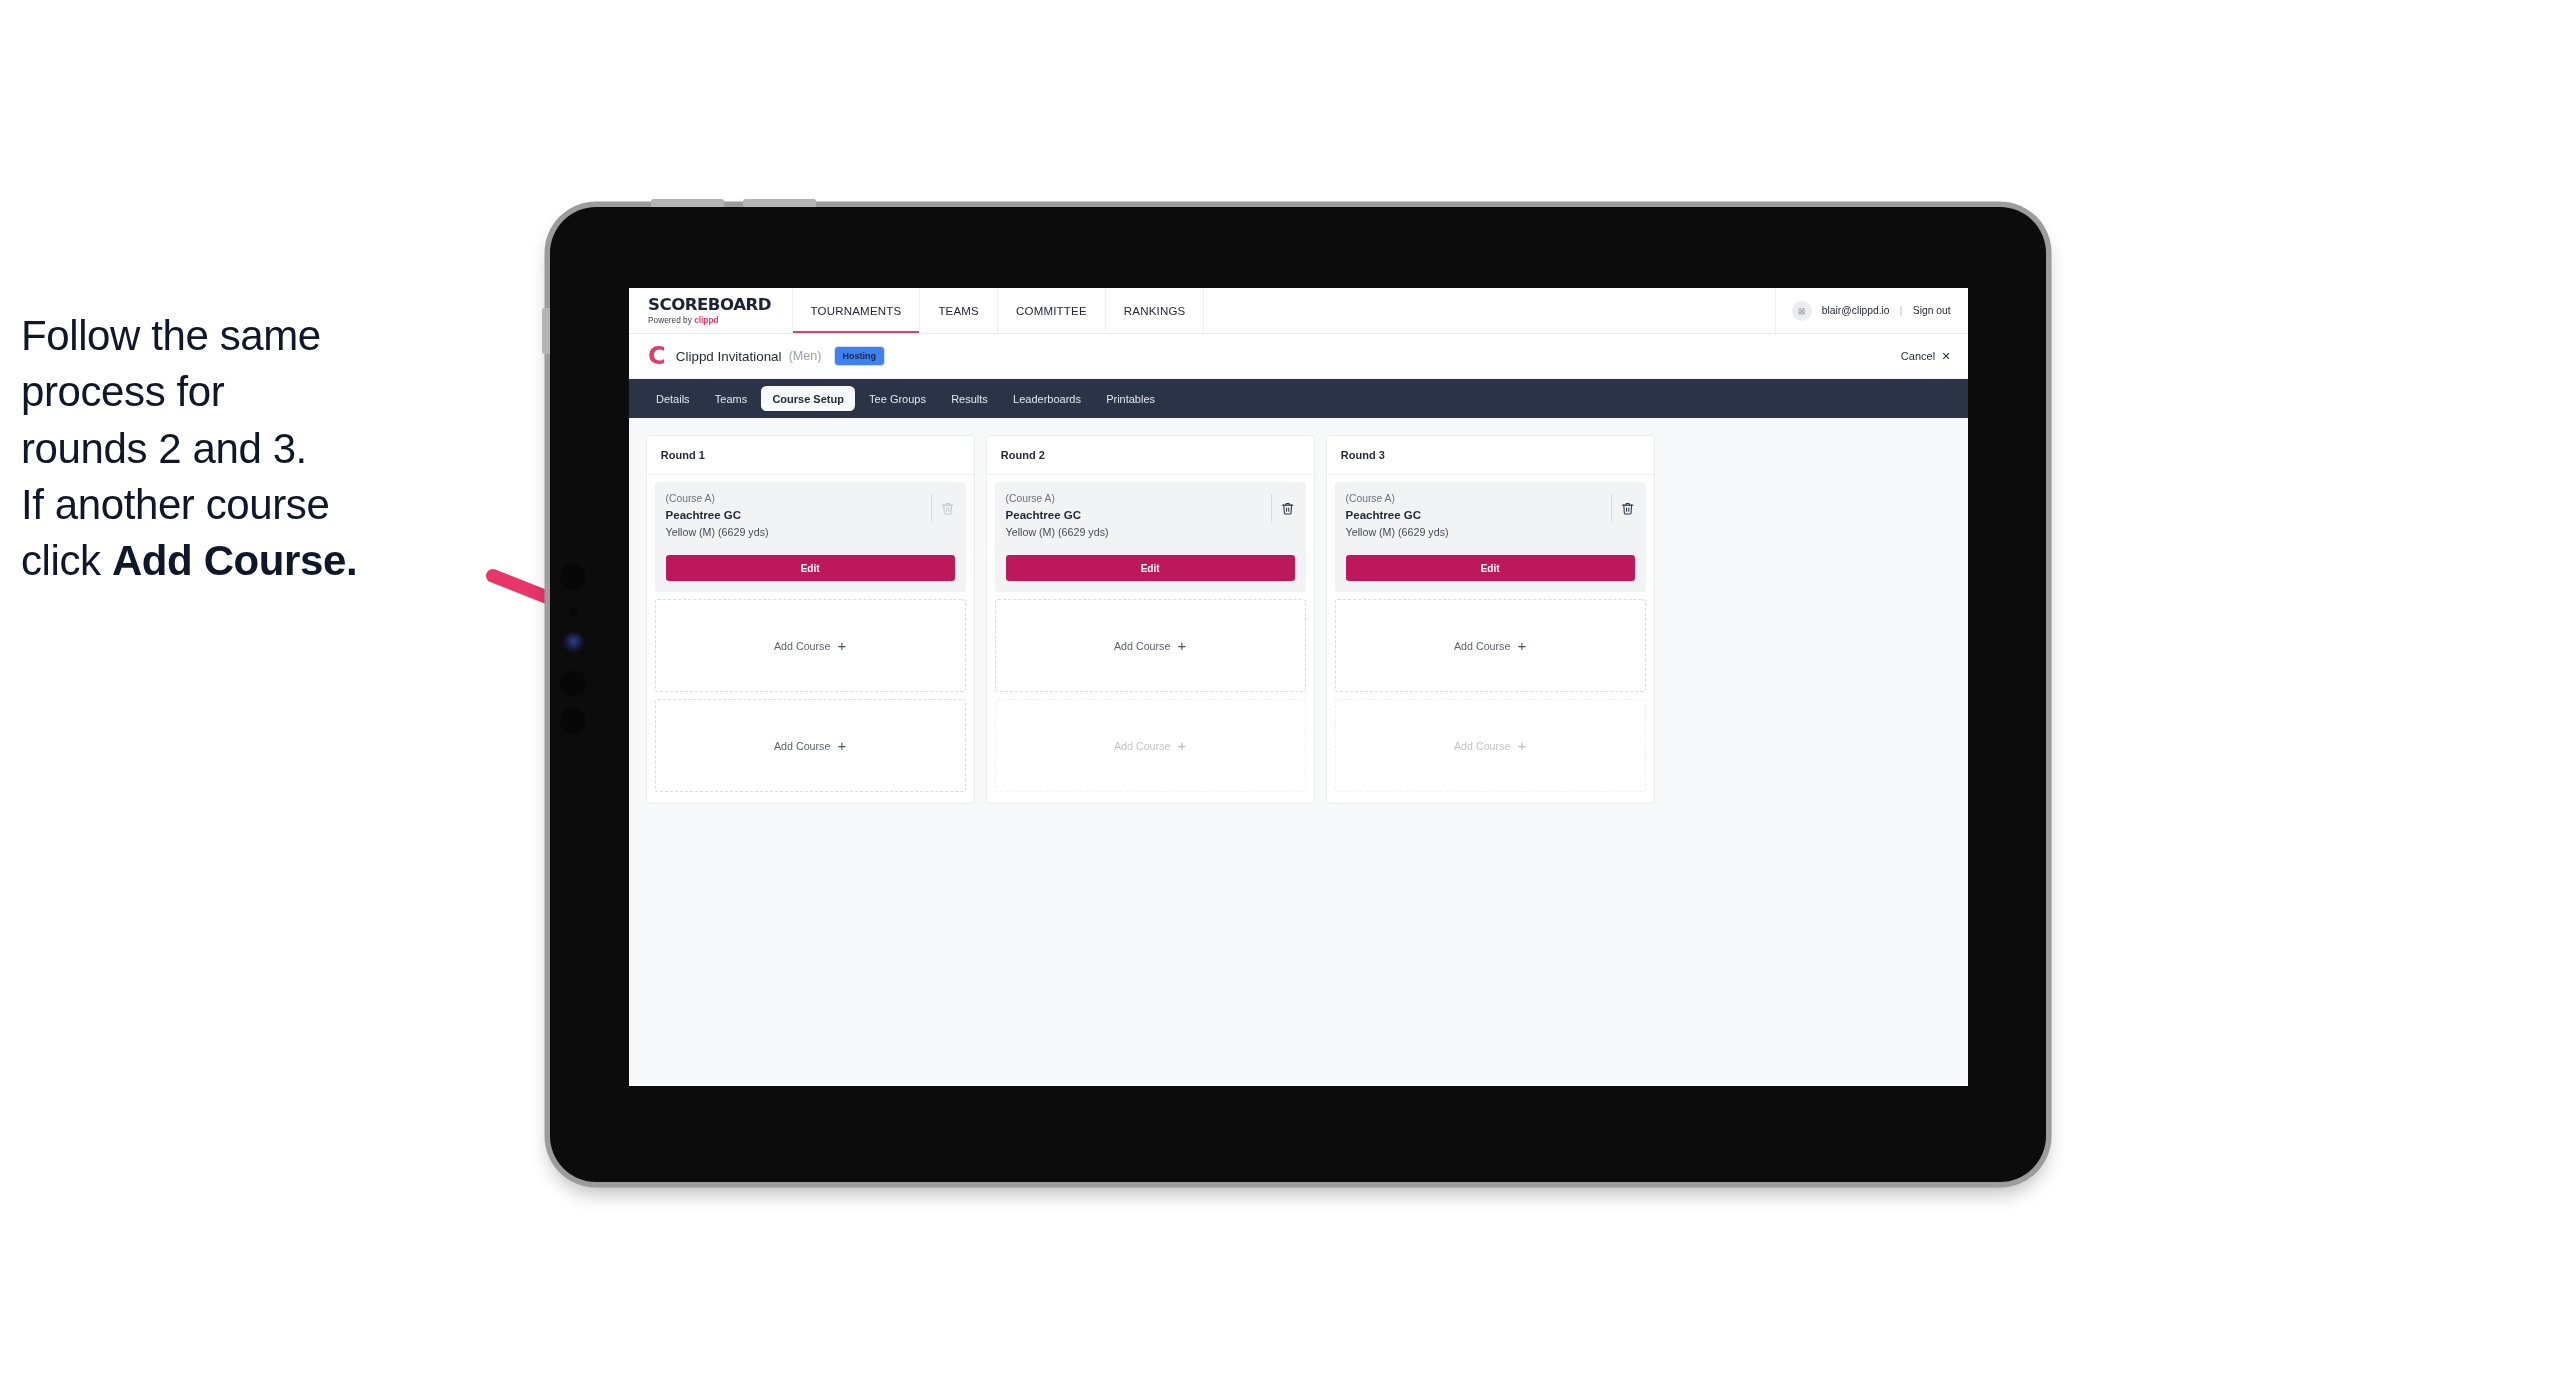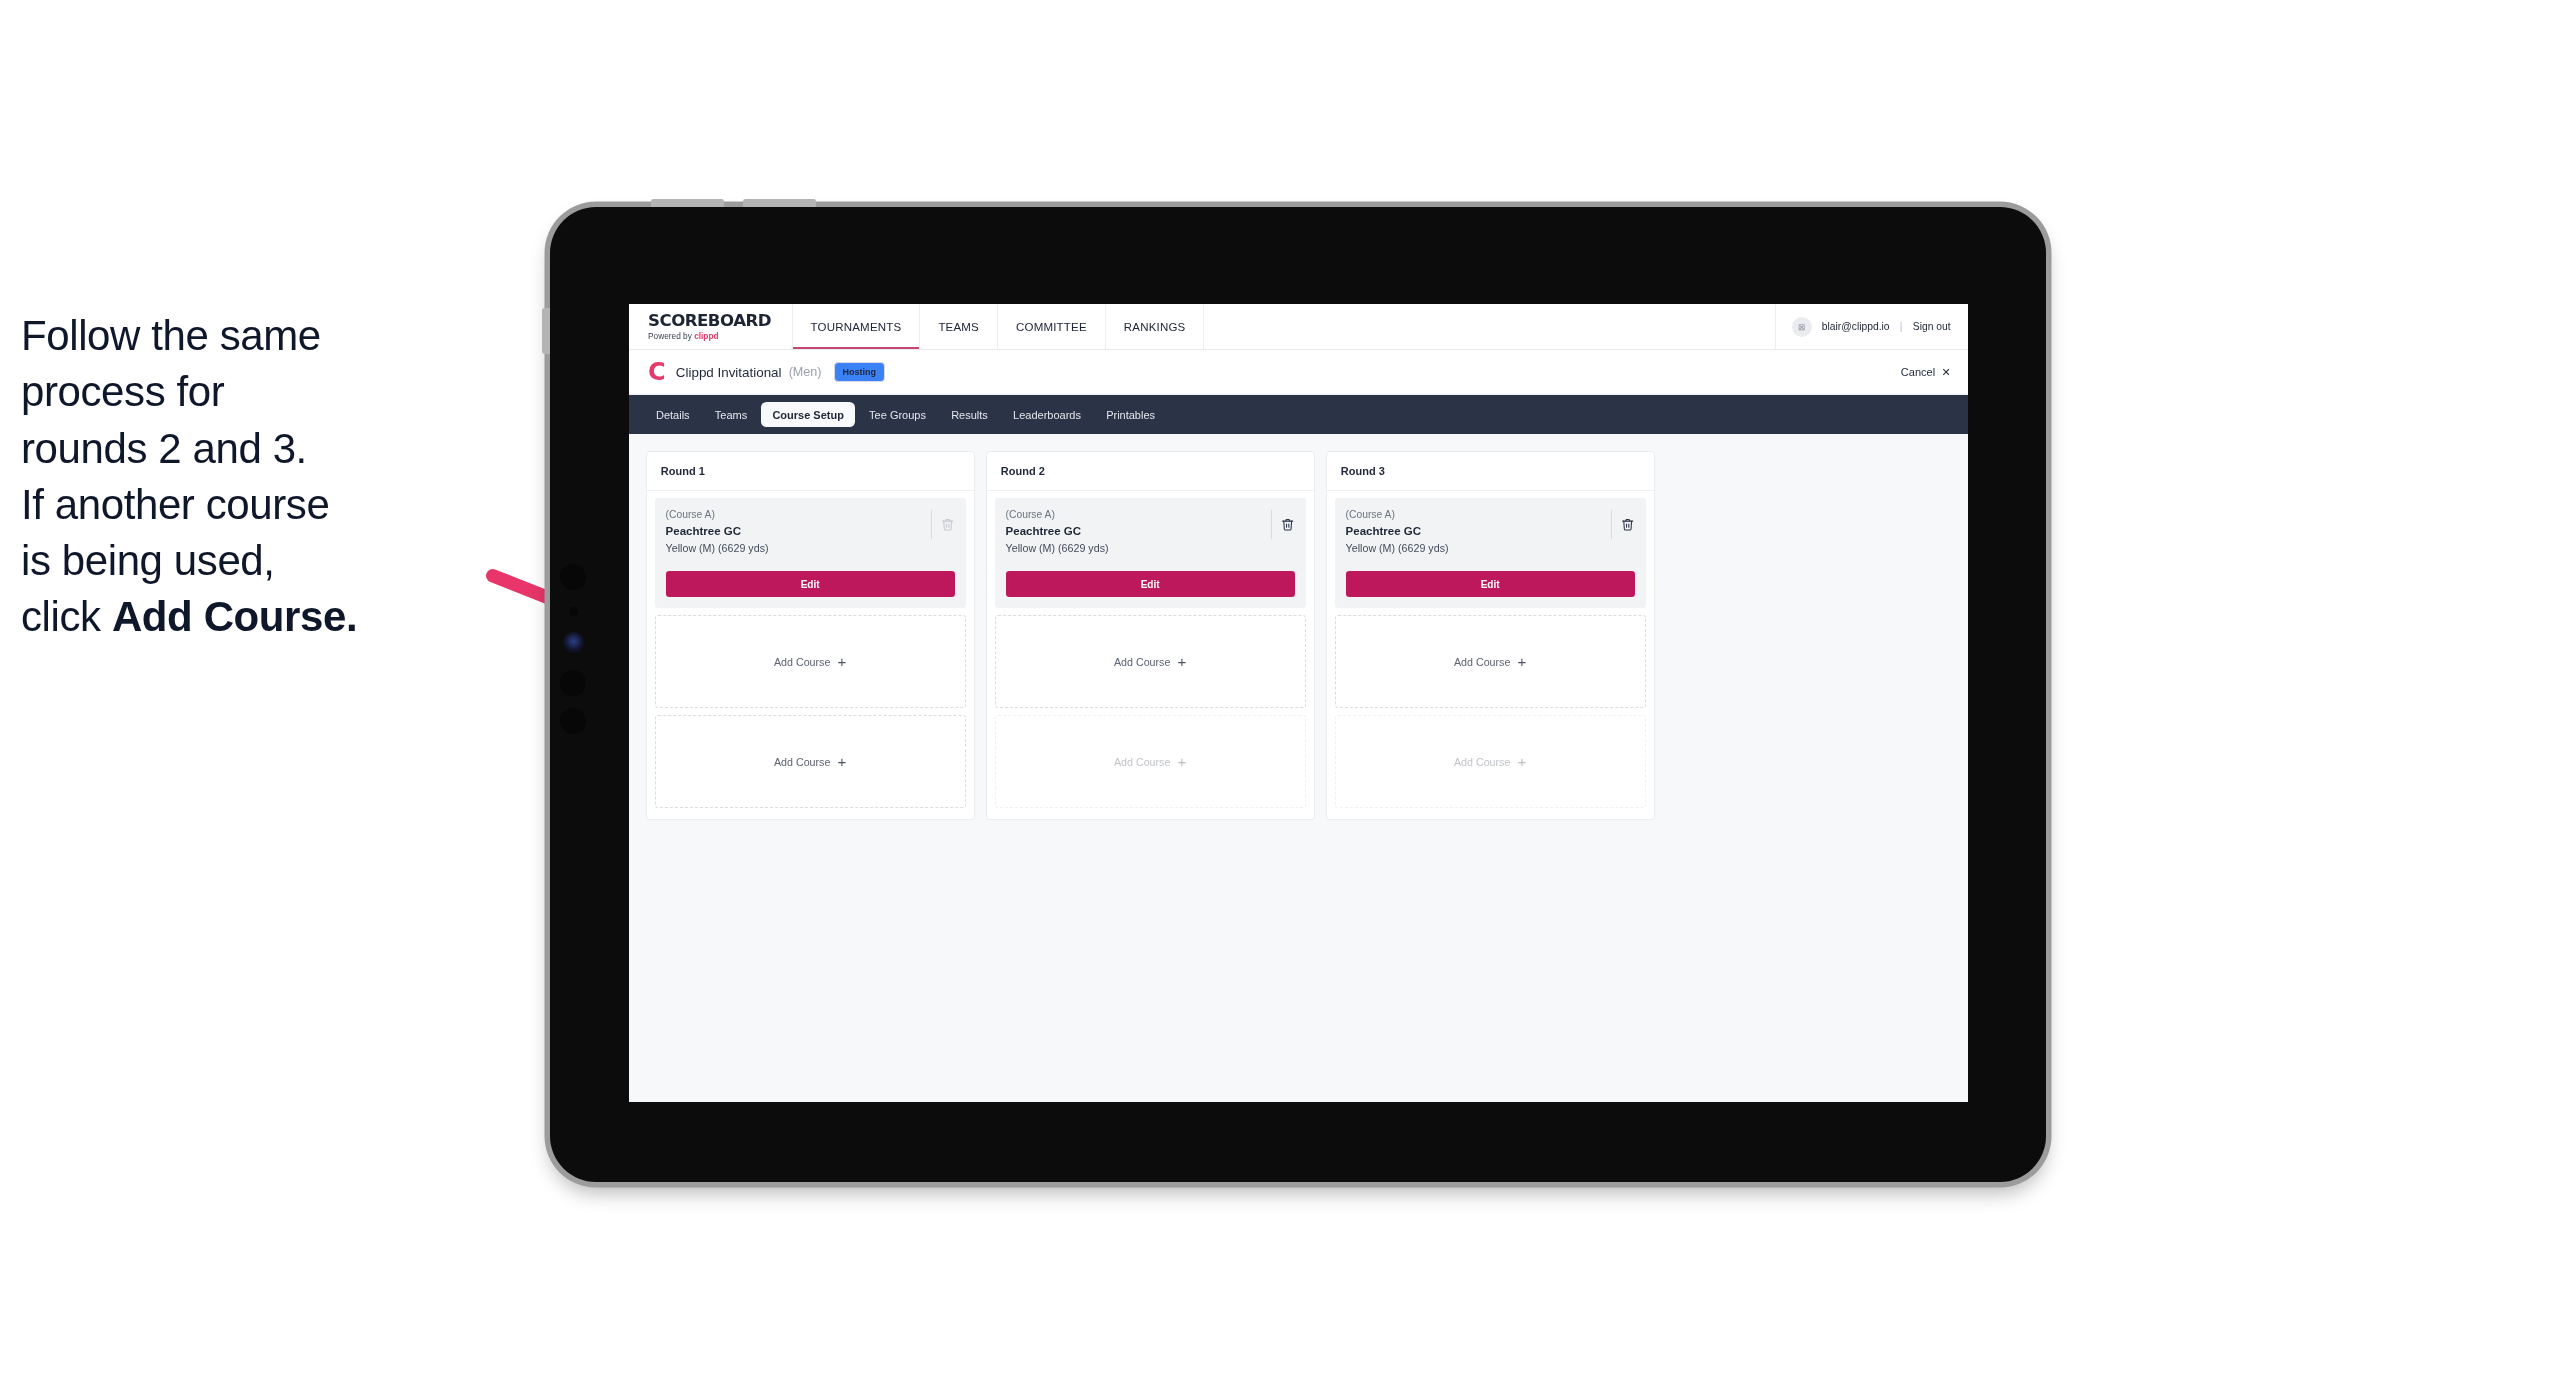--- a/index.html
+++ b/index.html
@@ -49,21 +49,21 @@
   .sensor { position: absolute; border-radius: 50%; background: #070707; }
   .sensor.cam   { left: 10.3px; top: 357px;  width: 26px; height: 26px; }
   .sensor.dot   { left: 19px; top: 400px;  width: 8.7px; height: 8.7px; }
   .sensor.blue  { left: 12.6px; top: 425px;  width: 21.3px; height: 21.3px; background: radial-gradient(circle at 50% 45%, #2b3f86 0%, #11142a 55%, #070707 100%); }
   .sensor.mic1  { left: 10.3px; top: 463px;  width: 26px; height: 26px; }
   .sensor.mic2  { left: 10.3px; top: 501px;  width: 26px; height: 26px; }
 
   
   .screen {
     position: absolute;
-    left: 79px; top: 97px;
+    left: 79px; top: 81px;
     width: 1339px; height: 798px;
     background: #f7f8fa;
     overflow: hidden;
   }
 
   
   .topbar {
     height: 46px; background: #ffffff;
     display: flex; align-items: stretch;
     border-bottom: 0.8px solid #e7e9ec;
@@ -208,21 +208,20 @@
 </head>
 <body>
 
 <div id="root">
 
   <div class="annotation">
     <div>Follow the same</div>
     <div>process for</div>
     <div>rounds 2 and 3.</div>
     <div>If another course</div>
-    <div>is being used,</div>
     <div><span>click </span><span class="bold">Add Course.</span></div>
   </div>
 
   <svg class="arrow-svg" viewBox="0 0 3262 1755">
     <line x1="624" y1="729" x2="905" y2="840" stroke="#e8366a" stroke-width="17" stroke-linecap="round"></line>
     <polygon points="960,866 879,826 921,884 852,884" fill="#e8366a"></polygon>
   </svg>
 
   <div class="device">
     <div class="vol-btn vol-1"></div>

